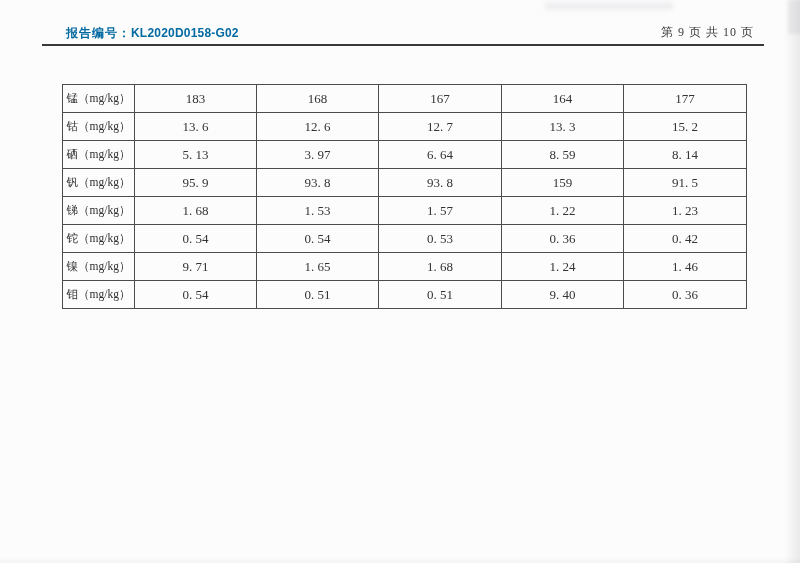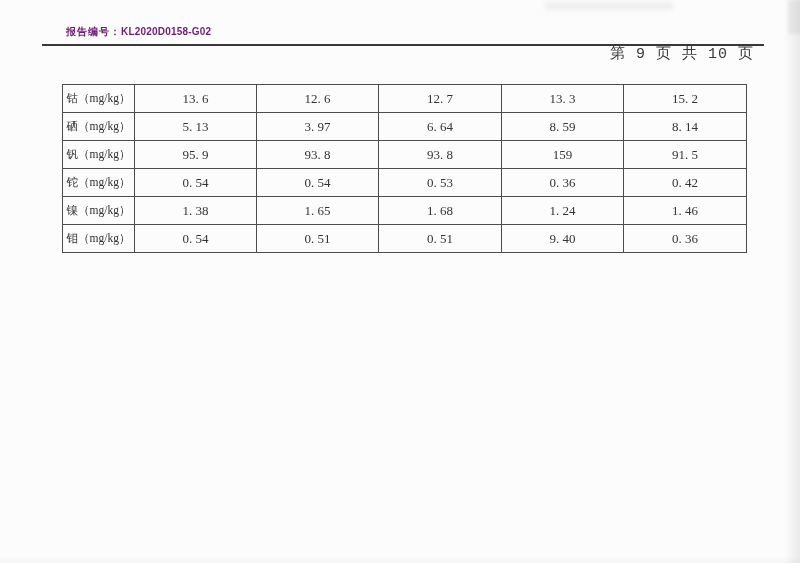--- a/index.html
+++ b/index.html
@@ -29,33 +29,33 @@
     position: absolute; right: 0; top: 0; width: 16px; height: 100%;
     background: linear-gradient(to right, rgba(110,110,118,0), rgba(110,110,118,0.13));
   }
   .edge-bottom {
     position: absolute; left: 0; bottom: 0; width: 100%; height: 6px;
     background: linear-gradient(to bottom, rgba(110,110,118,0), rgba(110,110,118,0.06));
   }
   
   .header-left {
     position: absolute; left: 66px; top: 25px;
-    font-size: 10px; color: #701a75; white-space: nowrap;
+    font-size: 12px; color: #0369a1; white-space: nowrap;
   }
   .header-left .report-label {
     font-family: "Liberation Serif", "DejaVu Serif", serif;
     font-weight: bold; letter-spacing: 1px;
   }
   .header-left .report-number {
     font-family: "Liberation Sans", "DejaVu Sans", sans-serif;
     font-weight: bold; letter-spacing: 0.2px;
   }
   .header-right {
-    position: absolute; right: 46px; top: 44px;
-    font-size: 15px; color: #3a3a3a; letter-spacing: 1px; white-space: nowrap; font-family: Liberation Mono, monospace;
+    position: absolute; right: 46px; top: 24px;
+    font-size: 12px; color: #3a3a3a; letter-spacing: 1px; white-space: nowrap;
   }
   .header-rule {
     position: absolute; left: 42px; top: 44px;
     width: 722px; height: 2px;
     background: #383838;
   }
   
   table.results {
     position: absolute; left: 62px; top: 84px;
     width: 684px;
@@ -97,20 +97,28 @@
     <colgroup>
       <col style="width:72px">
         <col style="width:122px">
         <col style="width:122px">
         <col style="width:123px">
         <col style="width:122px">
         <col style="width:123px">
     </colgroup>
     <tbody>
       <tr>
+        <td class="row-label">锰（mg/kg）</td>
+        <td>183</td>
+        <td>168</td>
+        <td>167</td>
+        <td>164</td>
+        <td>177</td>
+      </tr>
+      <tr>
         <td class="row-label">钴（mg/kg）</td>
         <td>13. 6</td>
         <td>12. 6</td>
         <td>12. 7</td>
         <td>13. 3</td>
         <td>15. 2</td>
       </tr>
       <tr>
         <td class="row-label">硒（mg/kg）</td>
         <td>5. 13</td>
@@ -121,30 +129,38 @@
       </tr>
       <tr>
         <td class="row-label">钒（mg/kg）</td>
         <td>95. 9</td>
         <td>93. 8</td>
         <td>93. 8</td>
         <td>159</td>
         <td>91. 5</td>
       </tr>
       <tr>
+        <td class="row-label">锑（mg/kg）</td>
+        <td>1. 68</td>
+        <td>1. 53</td>
+        <td>1. 57</td>
+        <td>1. 22</td>
+        <td>1. 23</td>
+      </tr>
+      <tr>
         <td class="row-label">铊（mg/kg）</td>
         <td>0. 54</td>
         <td>0. 54</td>
         <td>0. 53</td>
         <td>0. 36</td>
         <td>0. 42</td>
       </tr>
       <tr>
         <td class="row-label">镍（mg/kg）</td>
-        <td>1. 38</td>
+        <td>9. 71</td>
         <td>1. 65</td>
         <td>1. 68</td>
         <td>1. 24</td>
         <td>1. 46</td>
       </tr>
       <tr>
         <td class="row-label">钼（mg/kg）</td>
         <td>0. 54</td>
         <td>0. 51</td>
         <td>0. 51</td>

